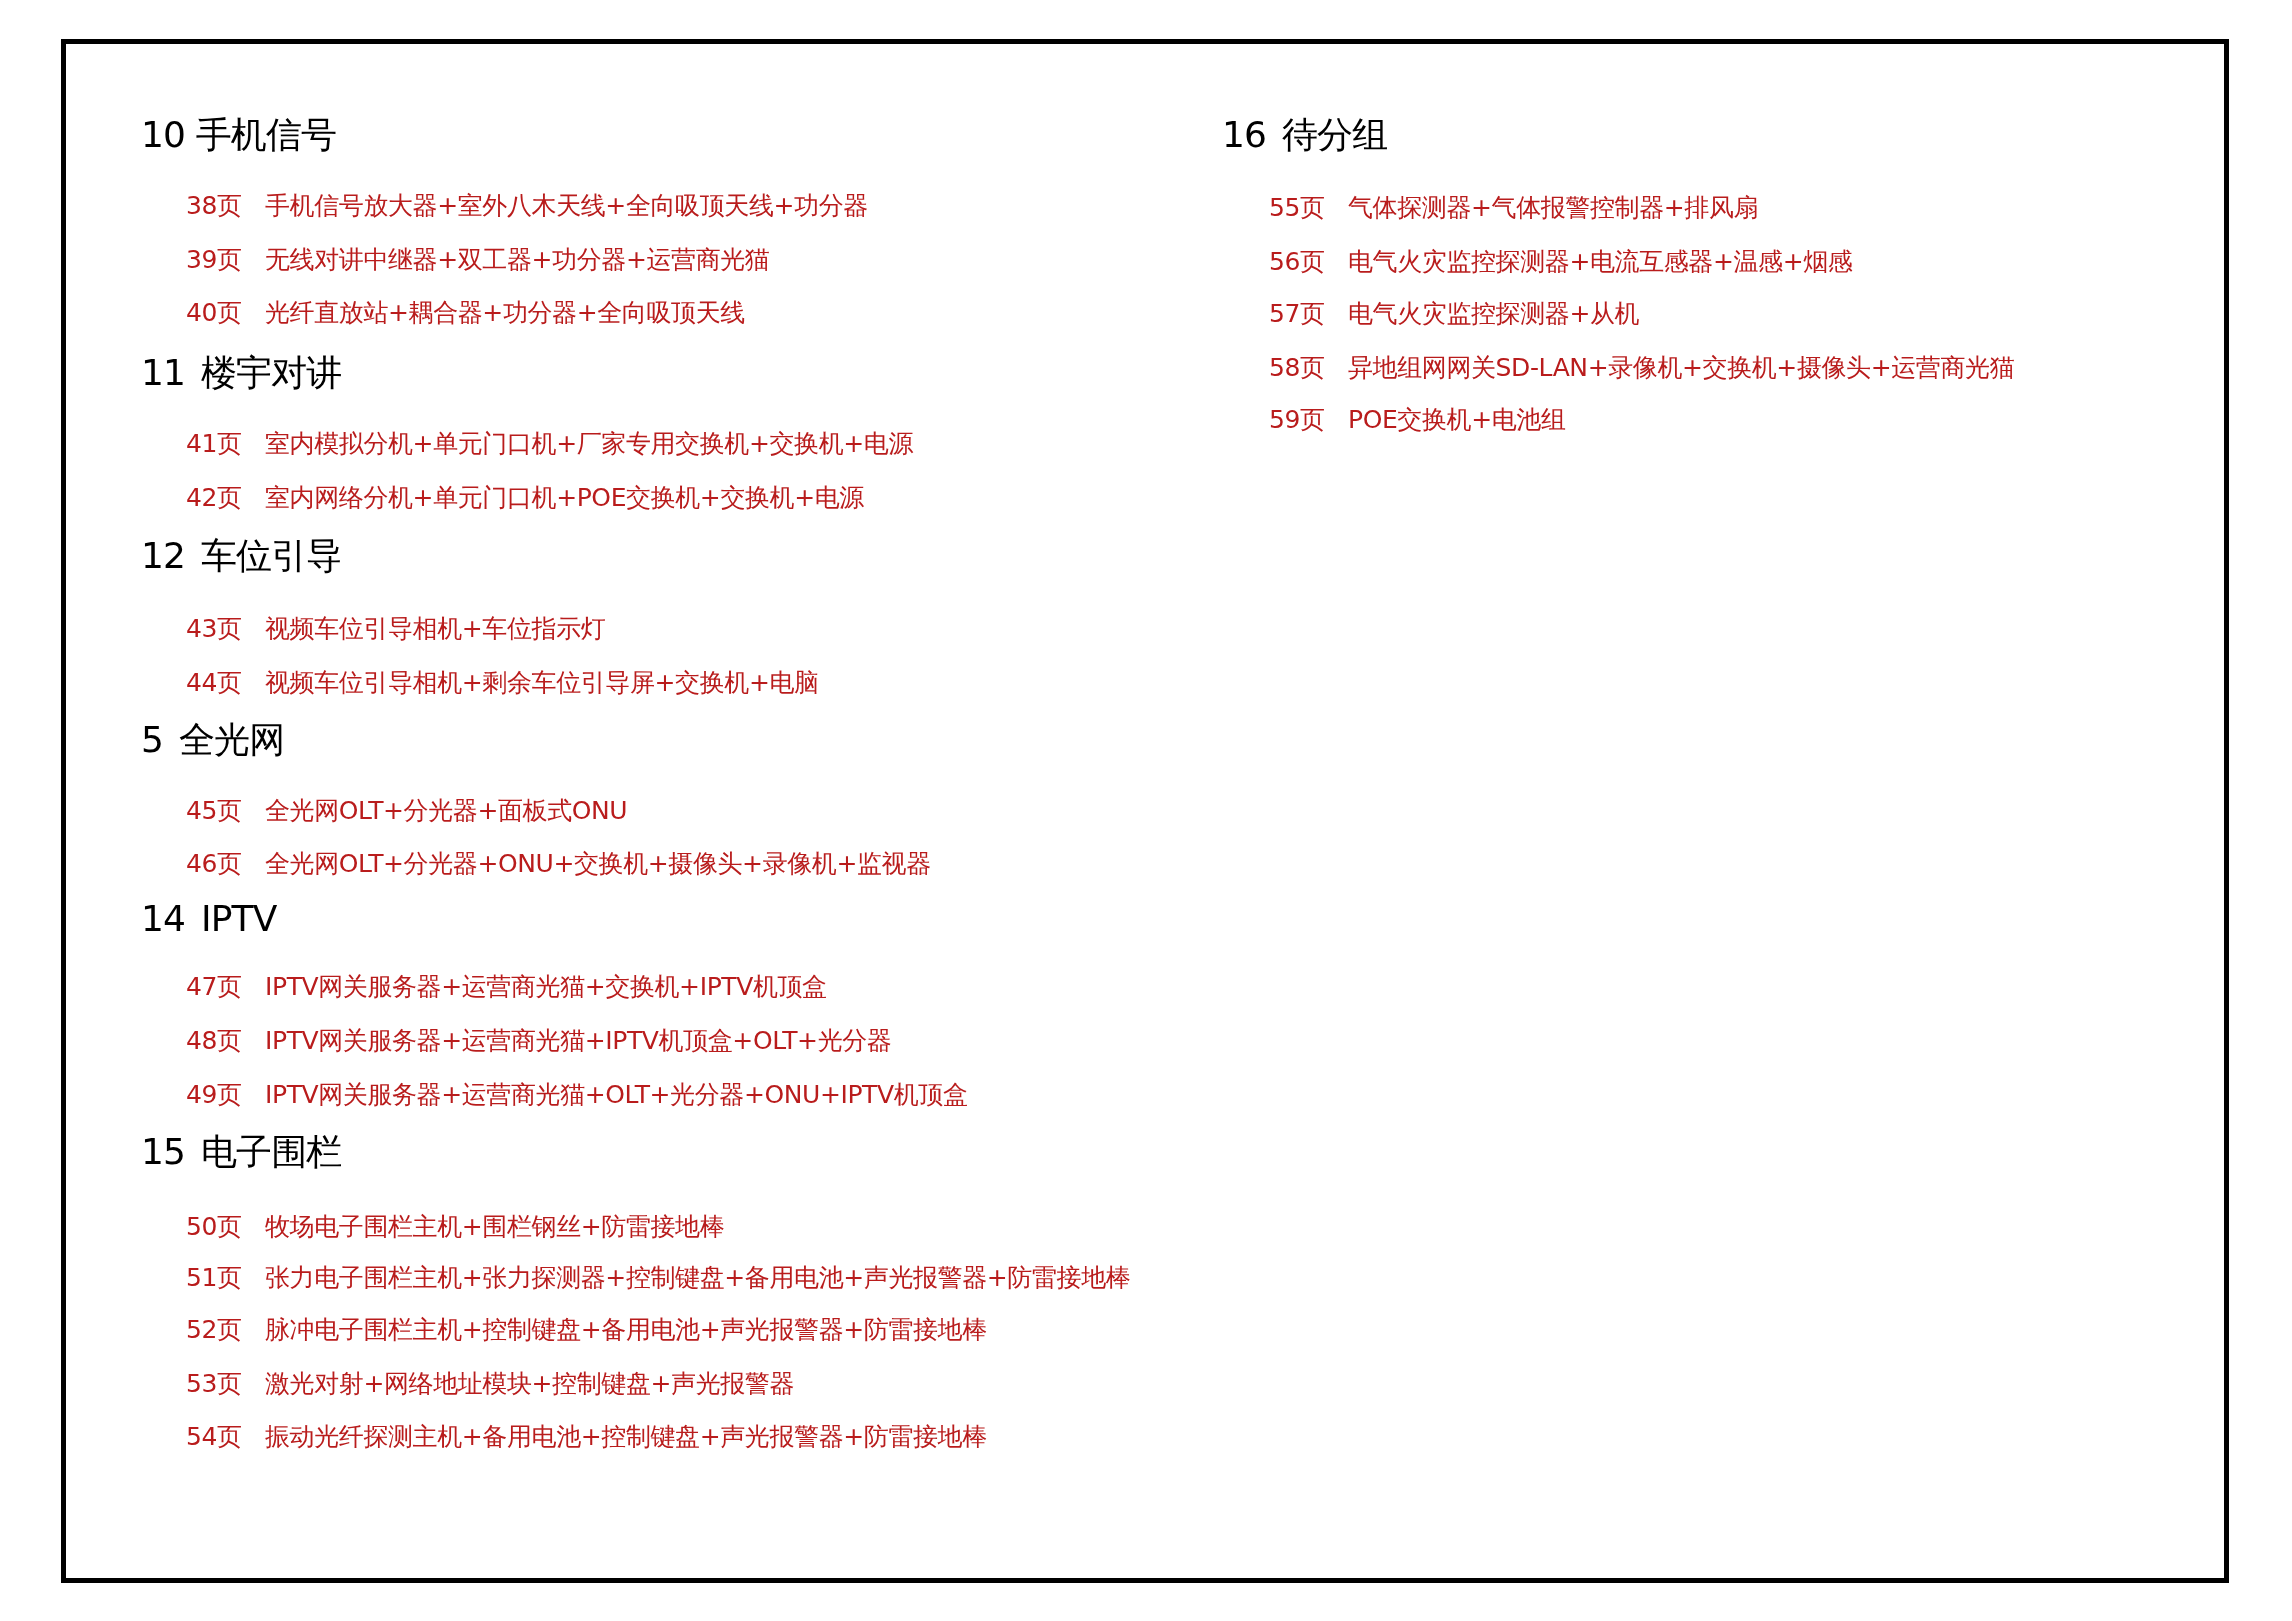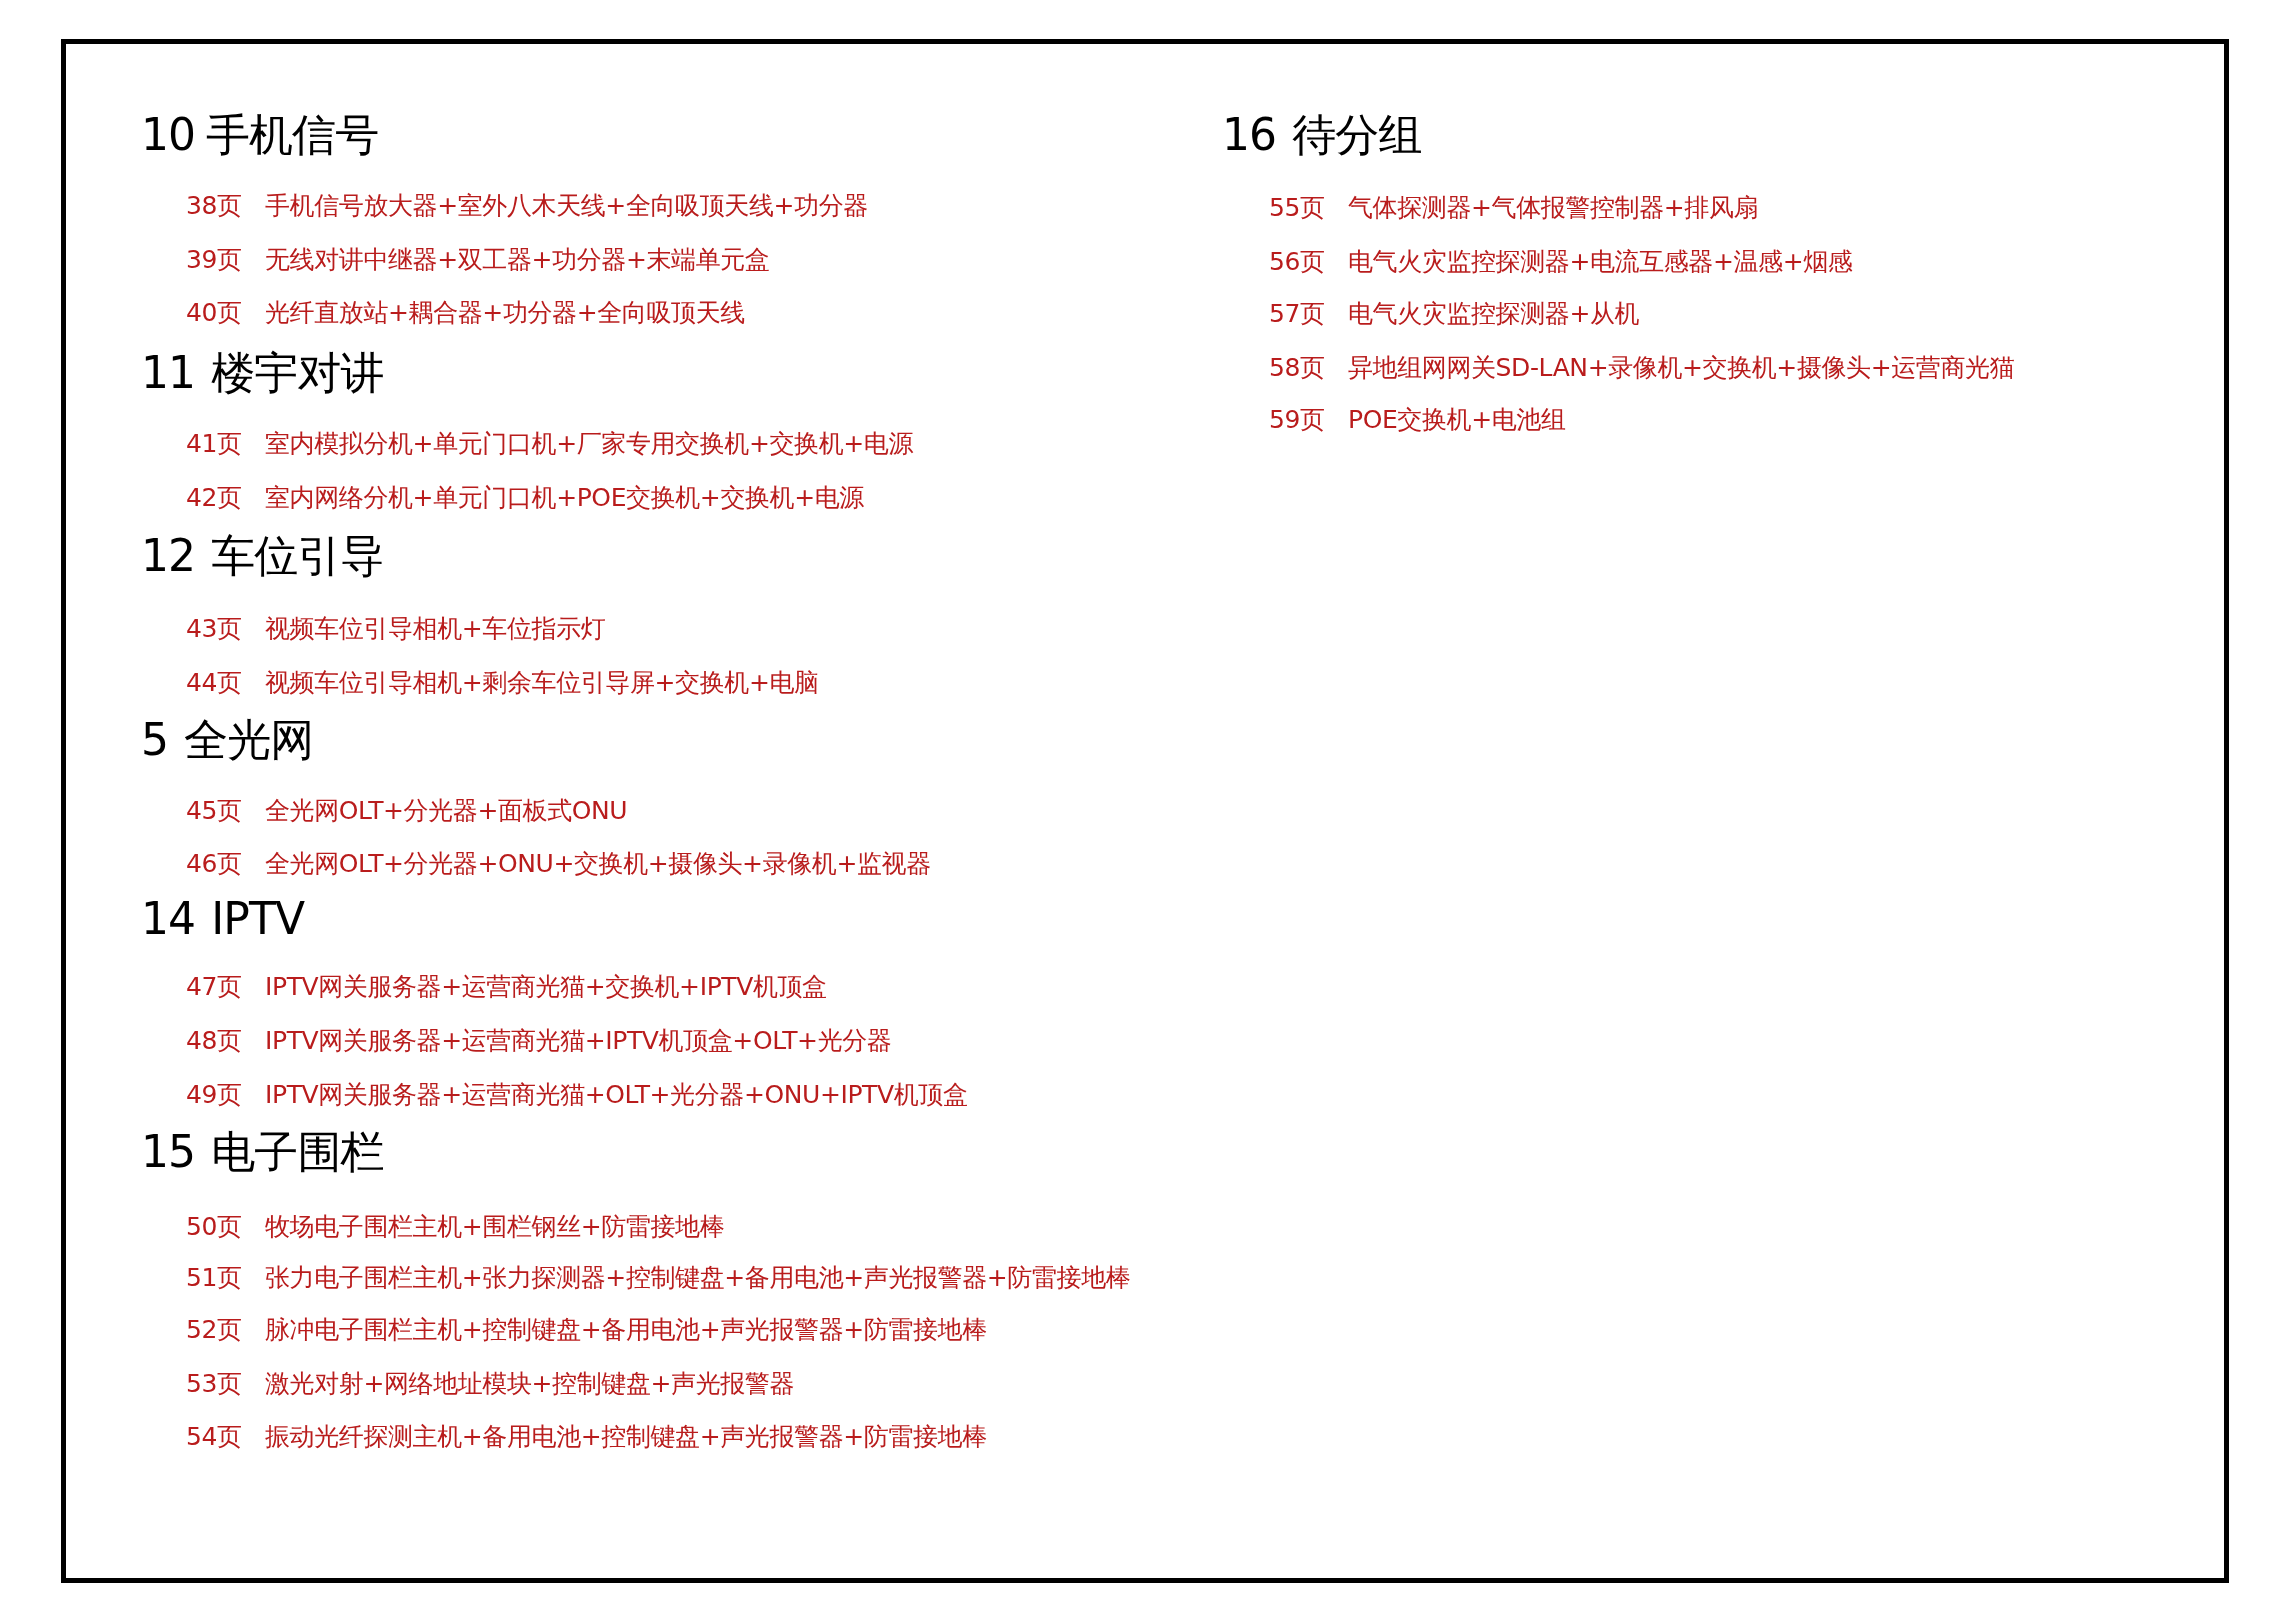--- a/index.html
+++ b/index.html
@@ -1,20 +1,20 @@
 <!DOCTYPE html>
 <html style="font-size:14.3px"><head>
 <meta charset="utf-8">
 <style>
   html, body { margin: 0; padding: 0; background: #ffffff; }
   body { width: 2293px; height: 1621px; position: relative; overflow: hidden;
          font-family: "DejaVu Sans", "Liberation Sans", sans-serif; color: #111111; }
   .frame { position: absolute; left: 61px; top: 39px; width: 2158px; height: 1534px;
            border: 5.4px solid #000000; box-sizing: content-box; background: #ffffff; }
-  .heading { position: absolute; font-size: 44px; line-height: 38px; white-space: nowrap;
+  .heading { position: absolute; font-size: 36px; line-height: 38px; white-space: nowrap;
              color: #000000; font-weight: normal; letter-spacing: -0.9px; }
   .heading .num { display: inline-block; }
   .heading .title { display: inline-block; margin-left: 16px; }
   .item { position: absolute; font-size: 25px; line-height: 25px; white-space: nowrap;
           color: #b91c1c; letter-spacing: -0.4px; }
   .item .page { display: inline-block; width: 79px; }
   .item .desc { display: inline-block; }
   .col-left .heading { left: 141px; }
   .col-left .item { left: 186px; }
   .col-right .heading { left: 1222px; }
@@ -27,21 +27,21 @@
 
 <div class="col-left">
 
   <div class="heading" style="top:116px">
     <span class="num">10</span><span class="title" style="margin-left:10.7px">手机信号</span>
   </div>
   <div class="item" style="top:193px">
     <span class="page">38页</span><span class="desc">手机信号放大器+室外八木天线+全向吸顶天线+功分器</span>
   </div>
   <div class="item" style="top:247px">
-    <span class="page">39页</span><span class="desc">无线对讲中继器+双工器+功分器+末端单元盒</span>
+    <span class="page">39页</span><span class="desc">无线对讲中继器+双工器+功分器+运营商光猫</span>
   </div>
   <div class="item" style="top:300px">
     <span class="page">40页</span><span class="desc">光纤直放站+耦合器+功分器+全向吸顶天线</span>
   </div>
 
   <div class="heading" style="top:354px">
     <span class="num">11</span><span class="title">楼宇对讲</span>
   </div>
   <div class="item" style="top:431px">
     <span class="page">41页</span><span class="desc">室内模拟分机+单元门口机+厂家专用交换机+交换机+电源</span>

